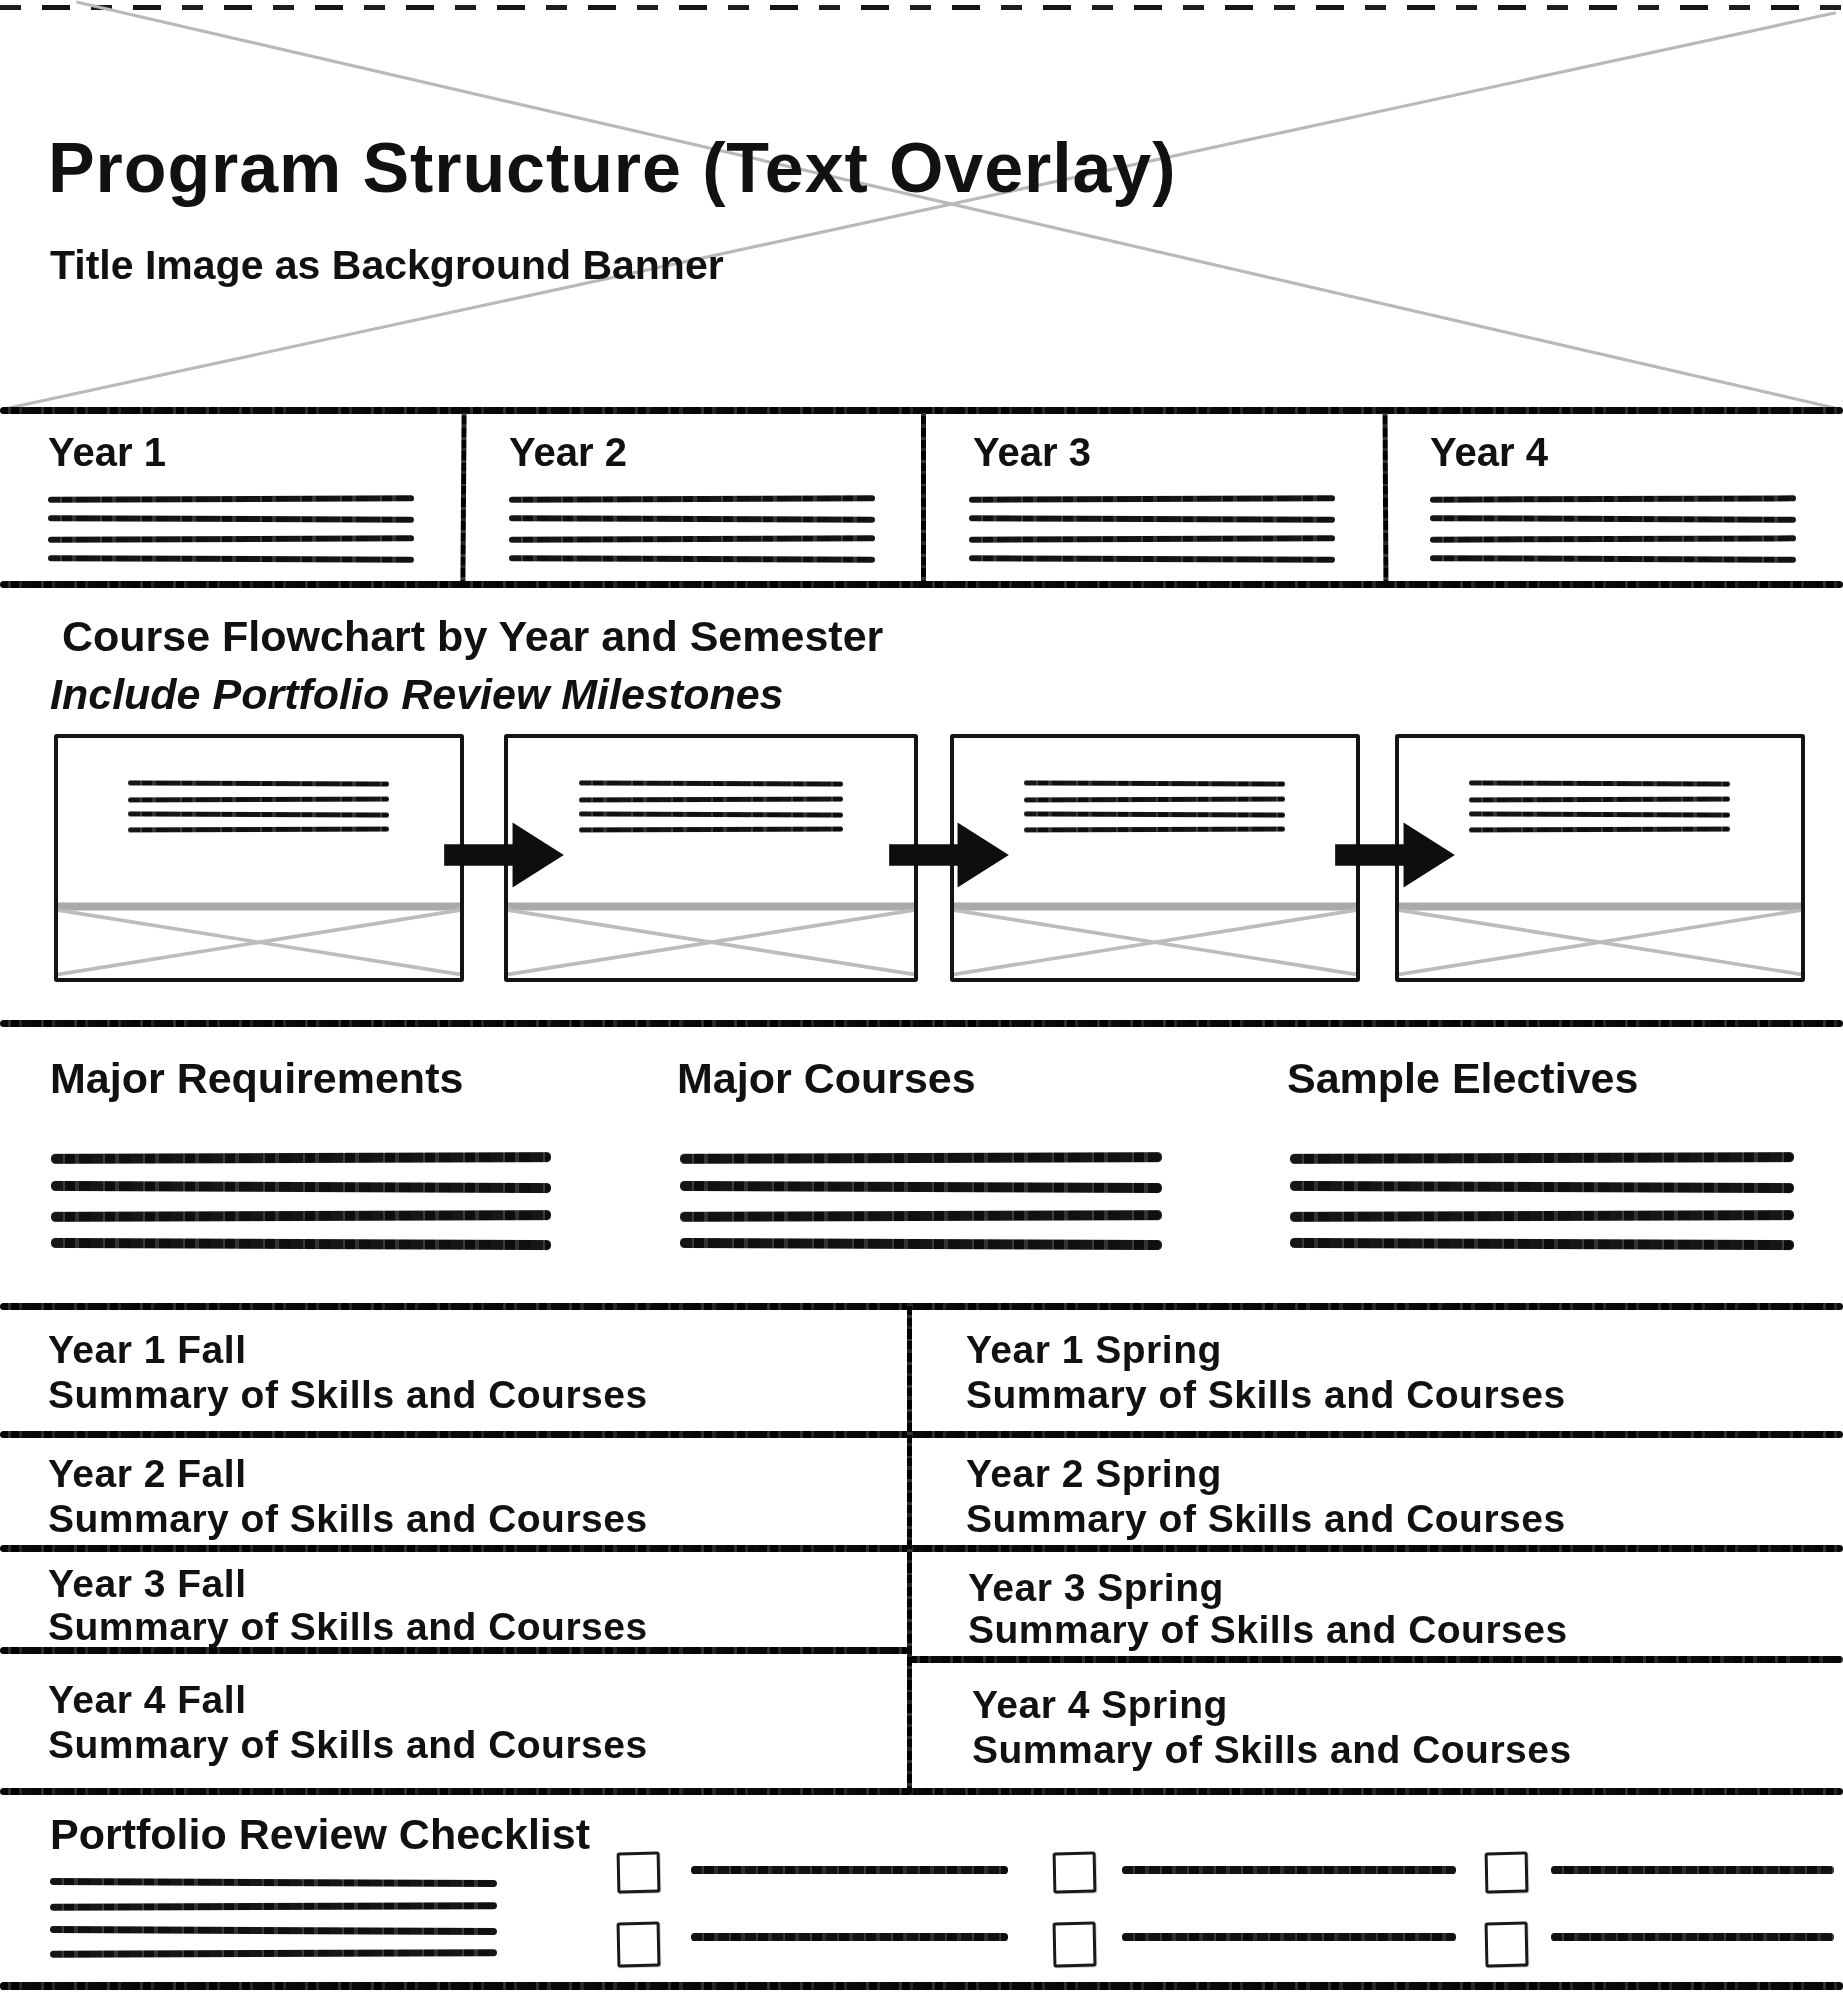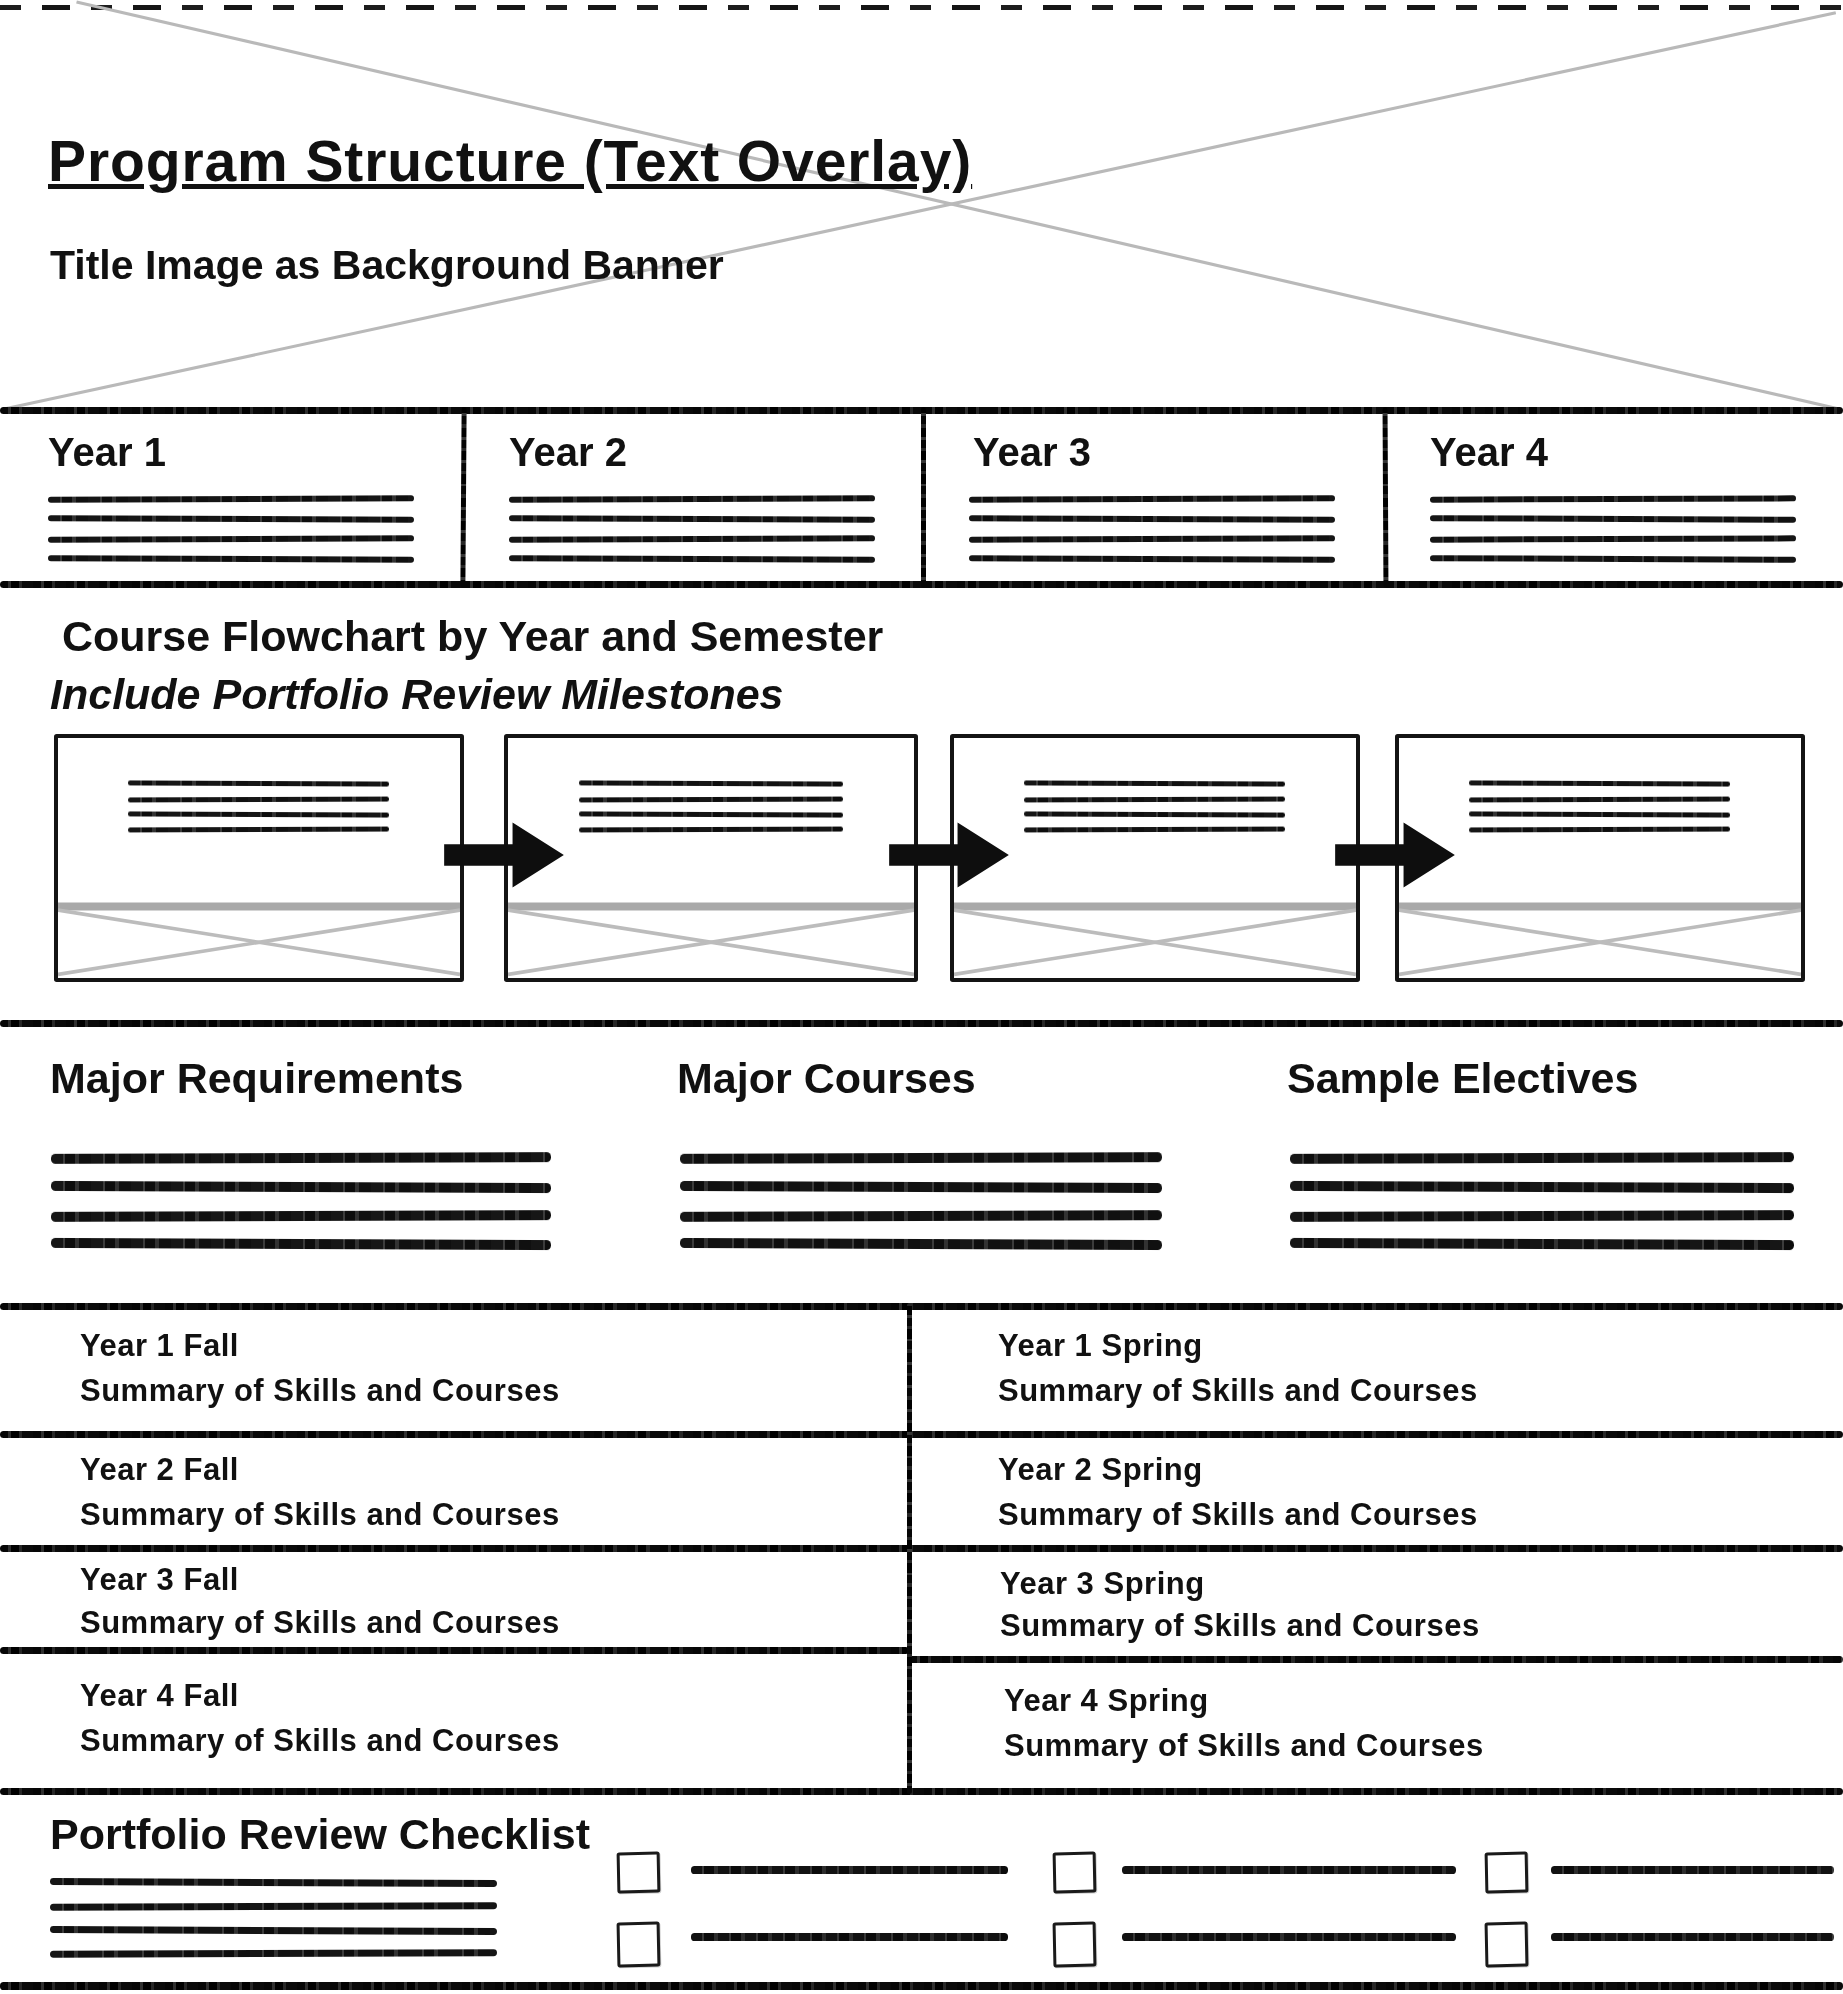--- a/index.html
+++ b/index.html
@@ -28,25 +28,25 @@
     position:absolute;height:7.2px;border-radius:4.5px;
     background-image:repeating-linear-gradient(90deg,
       #161616 0 11.7px,#3c3c3c 11.7px 14.4px,#0d0d0d 14.4px 24px,#323232 24px 28px,#101010 28px 40px);
   }
   .squig:nth-of-type(odd){transform:rotate(.25deg);}
   .squig:nth-of-type(even){transform:rotate(-.2deg);}
   .squig.soft{filter:blur(0.5px);}
   .squig.thick{height:10px;filter:blur(0.5px);}
   
   .t{position:absolute;font-weight:700;line-height:1;white-space:nowrap;}
-  .title{font-size:57px;letter-spacing:0.9px;text-decoration:underline;}
+  .title{font-size:70px;letter-spacing:0.9px;}
   .subtitle{font-size:41px;}
   .h2{font-size:43px;}
   .yearhead{font-size:40px;}
-  .cellt{font-size:31px;letter-spacing:0.5px;margin-left:32px;}
+  .cellt{font-size:39px;letter-spacing:0.5px;}
   
   .fbox{
     position:absolute;box-sizing:border-box;height:248px;background:#fff;
     border:4.5px solid #141414;border-radius:2.7px;
   }
   .fbox .inner-squig{position:absolute;left:17.5%;width:65%;}
   .ph-svg{position:absolute;left:0;bottom:0;width:100%;height:76px;}
   .arrow-svg{position:absolute;width:120px;height:72px;}
   
   .cbox{

